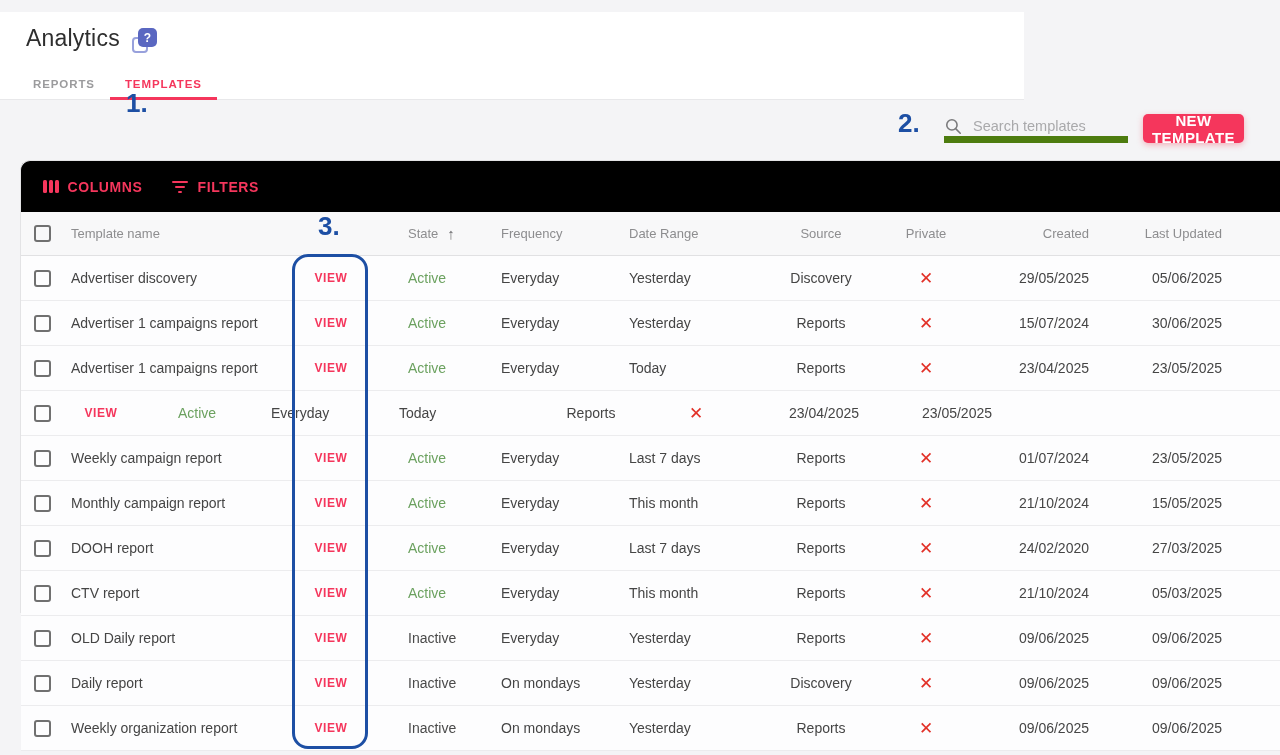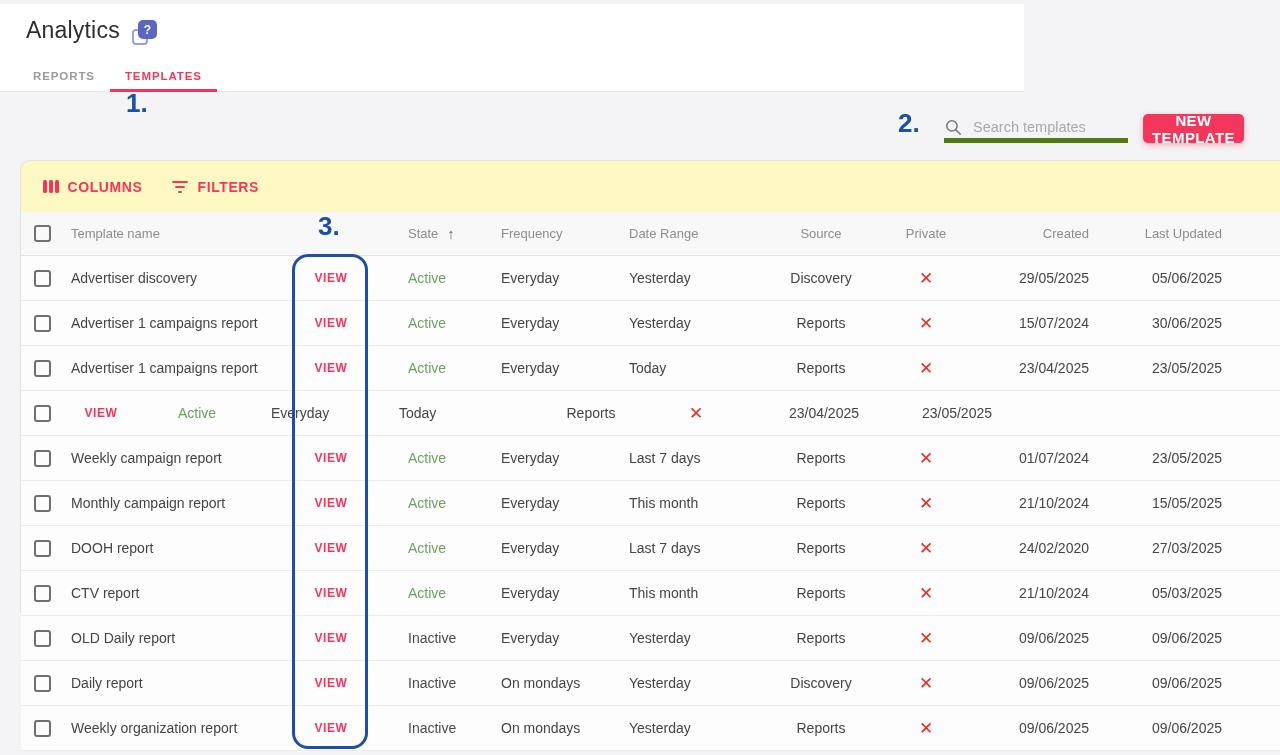--- a/index.html
+++ b/index.html
@@ -6,49 +6,49 @@
     --accent:#f5365c; --green:#6ba15f; --xred:#e23128; --blue:#1d4fa4;
   }
   *{box-sizing:border-box; margin:0; padding:0;}
   html,body{width:1280px; height:755px;}
   body{
     position:relative; overflow:hidden; background:#f4f4f6;
     font-family:"Liberation Sans", sans-serif;
   }
 
   
-  .topbar{position:absolute; top:4px; left:0; width:1024px; height:88px; background:#ffffff;
+  .topbar{position:absolute; top:12px; left:0; width:1024px; height:88px; background:#ffffff;
           border-bottom:1px solid #e8e8ea; z-index:2;}
   .title-row{position:absolute; top:13px; left:26px; display:flex; align-items:flex-start; gap:12px;}
   .page-title{font-size:23px; color:#2e2e2e; font-weight:500; letter-spacing:.2px;}
   .help-wrap{position:relative; width:25px; height:25px; margin-top:3px; cursor:pointer;}
   .help-back{position:absolute; left:0; bottom:0; width:16px; height:16px;
              border:2px solid #98a1dc; border-radius:4px;}
   .help-front{position:absolute; right:0; top:0; width:19px; height:19px; background:#5a67c1;
               border-radius:5px; color:#fff; font-size:12px; font-weight:bold;
               display:flex; align-items:center; justify-content:center;}
   .tabs{position:absolute; bottom:-1px; left:18px; display:flex;}
   .tab{padding:0 15px 10px; font-size:11.5px; font-weight:bold; letter-spacing:.9px;
        color:#9b9b9d; cursor:pointer;}
   .tab.active{color:var(--accent); border-bottom:3px solid var(--accent); padding-bottom:7px;}
 
   
   .search-wrap{position:absolute; left:944px; top:116px; width:184px; height:27px;
-               border-bottom:5px solid #4d7c0f; display:flex; align-items:center; gap:10px; z-index:3;}
+               border-bottom:7px solid #4d7c0f; display:flex; align-items:center; gap:10px; z-index:3;}
   .search-input{border:none; outline:none; background:transparent; font-size:14.5px;
                 color:#555; width:148px; font-family:inherit;}
   .search-input::placeholder{color:#a9a9ab;}
   .new-template-btn{position:absolute; left:1143px; top:114px; width:101px; height:29px;
         background:var(--accent); color:#fff; font-size:15px; font-weight:bold; letter-spacing:.4px;
         border:none; border-radius:5px; cursor:pointer; display:flex; align-items:center;
         justify-content:center; z-index:3; box-shadow:0 2px 6px rgba(244,54,76,.35);
         font-family:inherit;}
 
   
-  .card{position:absolute; left:20px; top:160px; width:1260px; height:453px; background:#fef9c3;
+  .card{position:absolute; left:20px; top:160px; width:1260px; height:453px; background:#000000;
         border:1px solid #e3e3e5; border-right:none; border-bottom:none;
         border-top-left-radius:10px; z-index:1;}
   .card-toolbar{height:51px; display:flex; align-items:center; padding-left:22px; gap:30px;}
   .tool-btn{display:flex; align-items:center; gap:9px; color:var(--accent); font-size:14px;
             font-weight:bold; letter-spacing:.6px; cursor:pointer;}
   .columns-icon{display:flex; gap:2.5px;}
   .columns-icon i{width:3.5px; height:13px; background:var(--accent); border-radius:1.5px; display:block;}
   .filters-icon{display:flex; flex-direction:column; align-items:center; gap:2.5px; padding-top:1px;}
   .filters-icon i{height:2.5px; background:var(--accent); border-radius:2px; display:block;}
   .filters-icon i:nth-child(1){width:16px;} .filters-icon i:nth-child(2){width:10px;}

